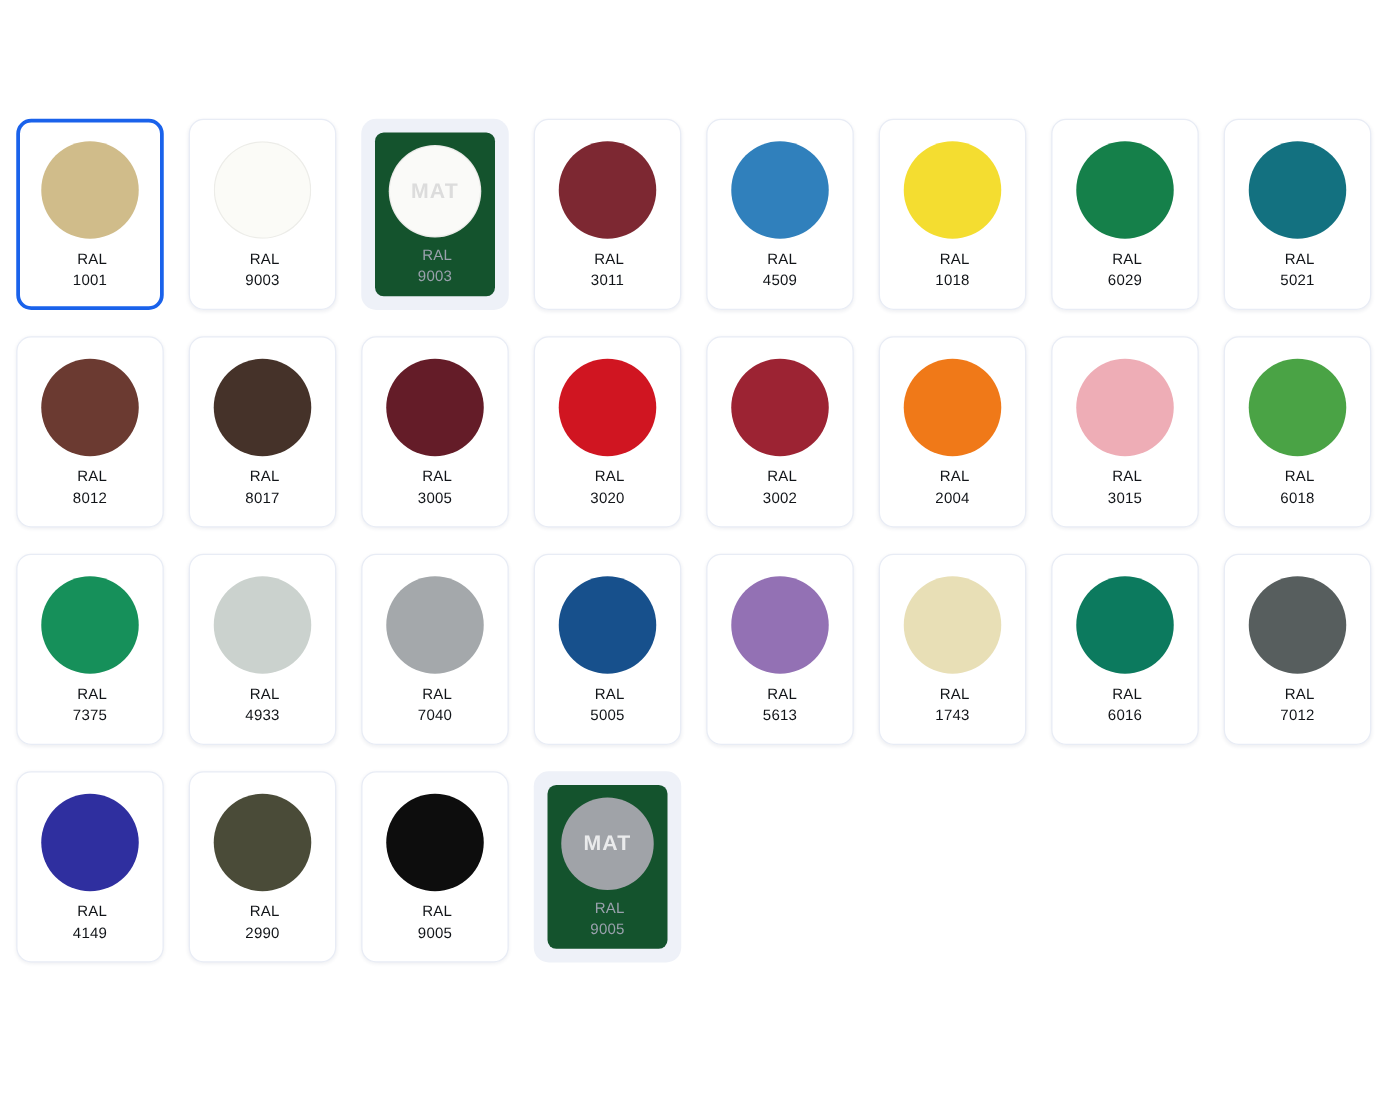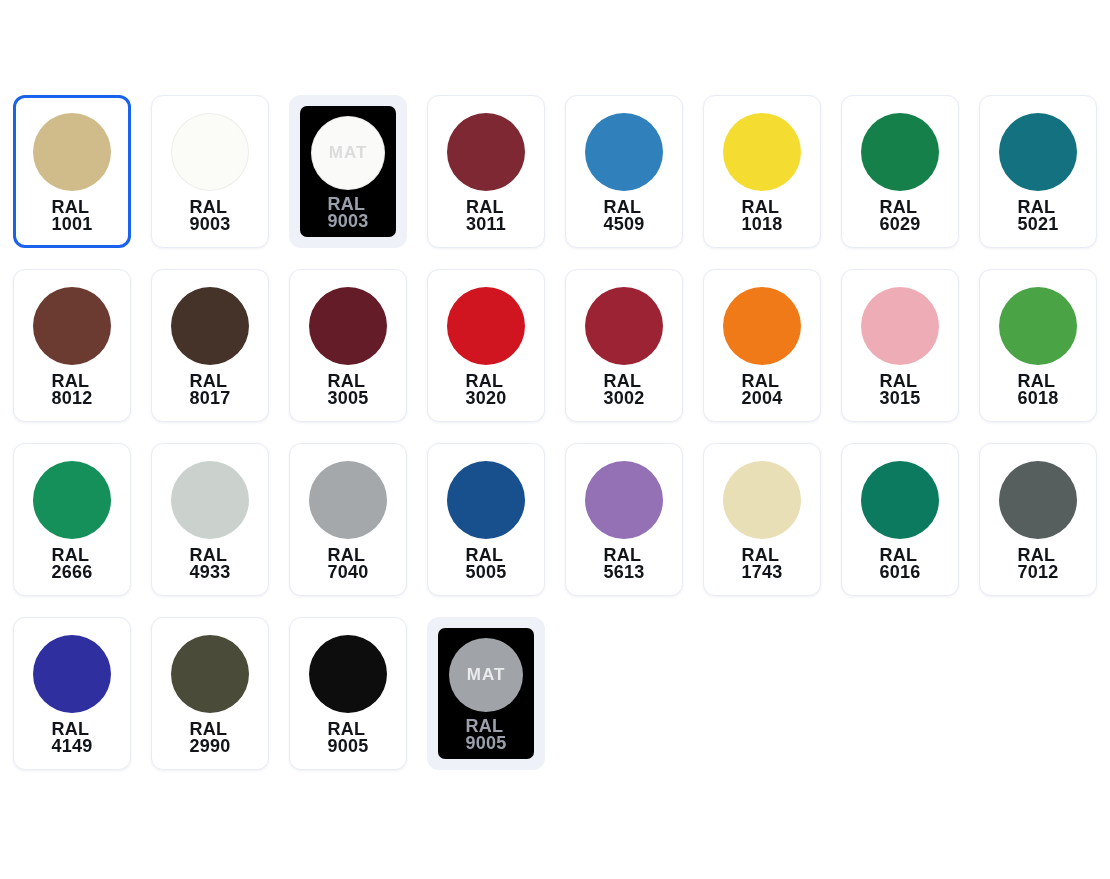--- a/index.html
+++ b/index.html
@@ -67,24 +67,24 @@
     justify-content: center;
     position: relative;
   }
 
   .swatch-dot.hairline {
     box-shadow: inset 0 0 0 1px rgba(0, 0, 0, 0.06);
   }
 
   .swatch-label {
     margin-top: 8px;
-    text-align: left;
-    font-size: 18px;
+    text-align: right;
+    font-size: 12px;
     line-height: 17px;
-    font-weight: bold;
+    font-weight: normal;
     color: #111418;
     letter-spacing: 0.2px;
   }
 
   .swatch-label .ral-prefix,
   .swatch-label .ral-code {
     display: block;
   }
 
   
@@ -95,21 +95,21 @@
     padding-top: 0;
     justify-content: center;
     align-items: center;
   }
 
   .matte-inner {
     box-sizing: border-box;
     width: 96px;
     height: 131px;
     border-radius: 7px;
-    background: #000000;
+    background: #14532d;
     display: flex;
     flex-direction: column;
     align-items: center;
     justify-content: flex-start;
     padding-top: 10px;
   }
 
   .swatch-card.matte .swatch-dot {
     width: 74px;
     height: 74px;
@@ -254,21 +254,21 @@
           <span class="ral-prefix">RAL</span>
           <span class="ral-code">6018</span>
         </div>
       </div>
     </div>
     <div class="swatch-row">
       <div class="swatch-card">
         <div class="swatch-dot" style="background: rgb(22, 144, 90);"></div>
         <div class="swatch-label">
           <span class="ral-prefix">RAL</span>
-          <span class="ral-code">2666</span>
+          <span class="ral-code">7375</span>
         </div>
       </div>
       <div class="swatch-card">
         <div class="swatch-dot" style="background: rgb(203, 210, 206);"></div>
         <div class="swatch-label">
           <span class="ral-prefix">RAL</span>
           <span class="ral-code">4933</span>
         </div>
       </div>
       <div class="swatch-card">

